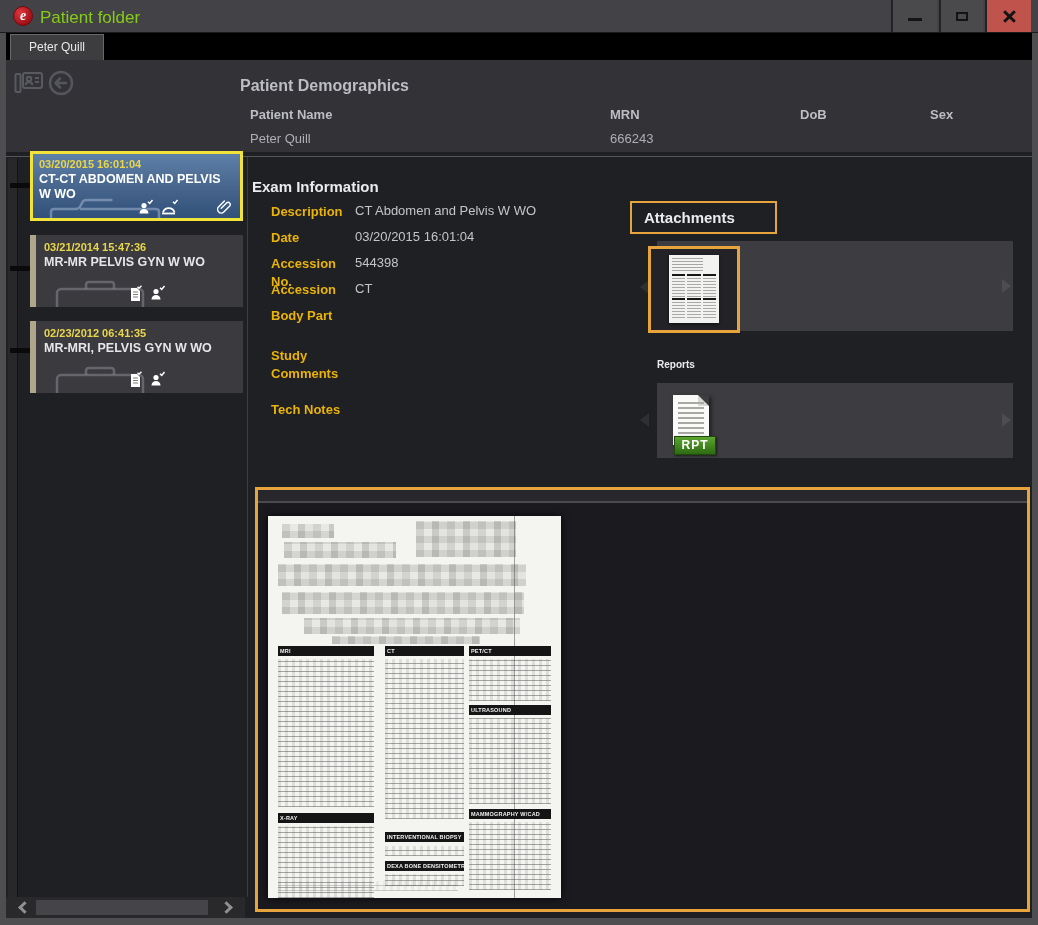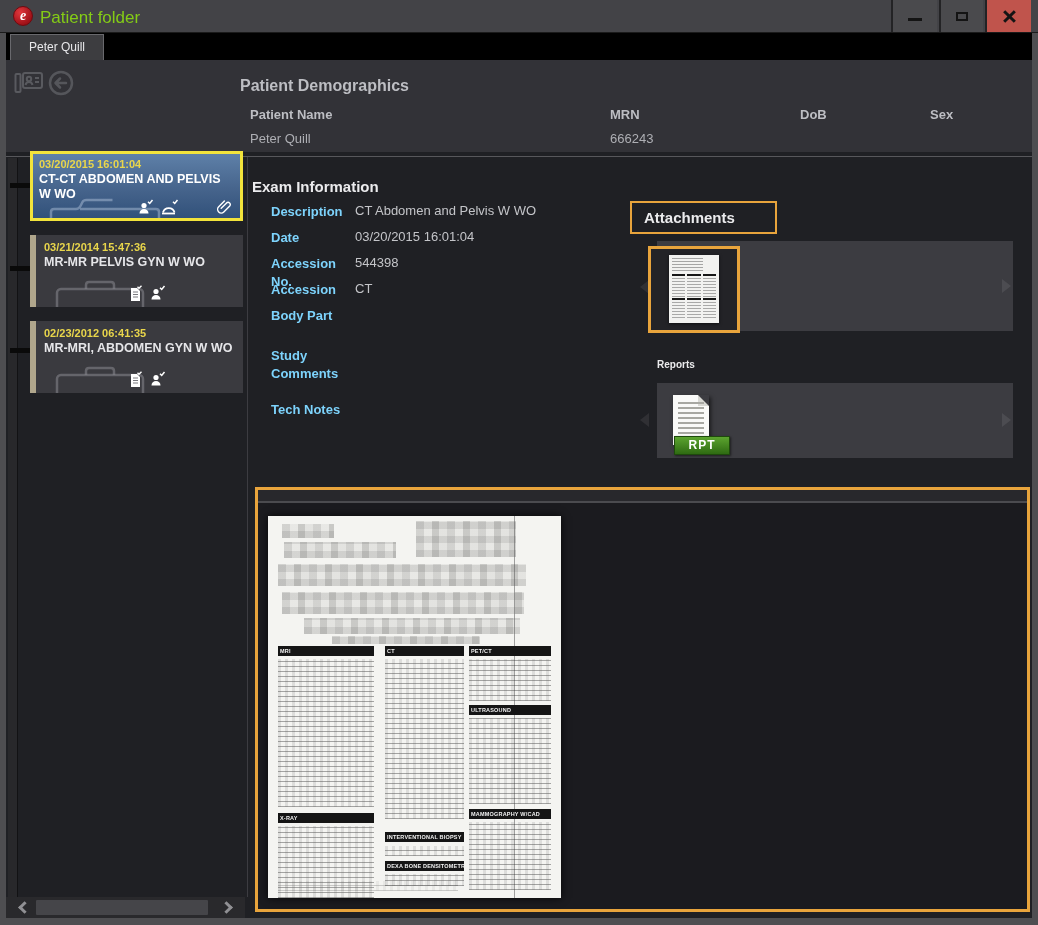--- a/index.html
+++ b/index.html
@@ -64,21 +64,21 @@
 
   
   .hscroll { position:absolute; left:6px; top:897px; width:239px; height:21px; background:#29292c; }
   .hthumb { position:absolute; left:30px; top:3px; width:172px; height:15px; background:#454549; border-radius:1px; }
   .chev { position:absolute; width:9px; height:9px; border-left:3px solid #909094; border-bottom:3px solid #909094; }
   .chev.left { left:14px; top:6px; transform:rotate(45deg); }
   .chev.right { left:216px; top:6px; transform:rotate(225deg); }
 
   
   .ei-title { position:absolute; left:252px; top:178px; font-size:15px; font-weight:bold; color:#ebebed; }
-  .fl { position:absolute; left:252px; width:100px; font-size:13px; font-weight:bold; color:#7dd3fc; line-height:1.35;padding-left:19px; }
+  .fl { position:absolute; left:252px; width:100px; font-size:13px; font-weight:bold; color:#eab308; line-height:1.35;padding-left:19px; }
   .fv { position:absolute; left:355px; width:260px; font-size:13px; color:#c4c5c9; }
   .r0 { top:203px; } .r1 { top:229px; } .r2 { top:255px; } .r3 { top:281px; }
   .r4 { top:307px; } .r5 { top:347px; } .r6 { top:401px; }
 
   
   .att-box { position:absolute; left:630px; top:201px; width:147px; height:33px; border:2px solid #e8a43c; }
   .att-label { position:absolute; left:12px; top:6px; font-size:15px; font-weight:bold; color:#ebebed; }
   .strip { position:absolute; left:657px; width:356px; background:#3c3c41; }
   .strip.att { top:241px; height:90px; }
   .strip.rep { top:383px; height:75px; }
@@ -92,21 +92,21 @@
   .mini-col { flex:1;
      background-image:linear-gradient(#161616,#161616),linear-gradient(#161616,#161616),
        repeating-linear-gradient(0deg, rgba(80,80,80,.45) 0 1px, transparent 1px 3px);
      background-size:100% 2px,100% 2px,100% 100%;
      background-position:0 0,0 24px,0 0; background-repeat:no-repeat,no-repeat,repeat; }
   .rep-title { position:absolute; left:657px; top:359px; font-size:10px; font-weight:bold; color:#ebebed; }
   .rpt-page { position:absolute; left:16px; top:12px; width:36px; height:50px; background:#fafaf8; box-shadow:2px 2px 4px rgba(0,0,0,.55); }
   .rpt-page .fold { position:absolute; right:0; top:0; width:0; height:0; border-left:11px solid #d9d9d4; border-top:11px solid #3c3c41; }
   .rpt-lines { position:absolute; left:5px; right:5px; top:6px; bottom:6px;
      background:repeating-linear-gradient(0deg, #a8a8a2 0 2px, transparent 2px 5px); }
-  .rpt-badge { position:absolute; left:1px; top:41px; width:56px; height:19px;
+  .rpt-badge { position:absolute; left:1px; top:41px; width:42px; height:19px;
      background:linear-gradient(180deg,#5ca52f,#2e6a12); border:1px solid #1e4a0c;
      color:#fff; font-size:12px; font-weight:bold; letter-spacing:1px; text-align:center; line-height:17px;
      box-shadow:1px 1px 2px rgba(0,0,0,.5); }
 
   
   .preview { position:absolute; left:255px; top:487px; width:775px; height:425px; border:3px solid #e8a43c; background:#1b1b1f; }
   .pv-strip { position:absolute; left:0; top:0; width:769px; height:13px; background:#28282c; border-bottom:2px solid #4b4b4f; }
   .doc { position:absolute; left:10px; top:26px; width:293px; height:382px; background:#f4f4f1; box-shadow:0 0 8px rgba(0,0,0,.8); }
   .mosaic { position:absolute;
      background-image:
@@ -261,21 +261,21 @@
 
   <div class="card card-n card3">
     <div class="edge-strip"></div>
     <svg class="watermark" style="left:24px; top:44px;" width="92" height="30" viewBox="0 0 92 30">
       <g stroke="rgba(190,190,198,.6)" stroke-width="2.5" fill="none">
         <rect x="3" y="10" width="86" height="26" rx="4"></rect>
         <path d="M32 10 V6 q0-3 3-3 h22 q3 0 3 3 v4"></path>
         </g>
       </svg>
     <div class="date">02/23/2012 06:41:35</div>
-    <div class="ctitle">MR-MRI, ABDOMEN GYN W WO</div>
+    <div class="ctitle">MR-MRI, PELVIS GYN W WO</div>
     <div class="icons-row">
       <svg width="15" height="16" viewBox="0 0 15 16">
         <path d="M3 3h6l3 3v10H3z" fill="#fff"></path>
         <path d="M5 7h5M5 9.5h5M5 12h5" stroke="#7a7a80" stroke-width="1"></path>
         <path d="M9.5 1.8l1.5 1.5L13.5 0.8" stroke="#fff" stroke-width="1.4" fill="none"></path>
         </svg>
       <svg width="17" height="16" viewBox="0 0 17 16">
         <circle cx="7" cy="6.5" r="2.6" fill="#fff"></circle>
         <path d="M2.5 14.5c0-3 2-4.6 4.5-4.6s4.5 1.6 4.5 4.6z" fill="#fff"></path>
         <path d="M11 2.8l1.7 1.7L15.5 1" stroke="#fff" stroke-width="1.5" fill="none"></path>

